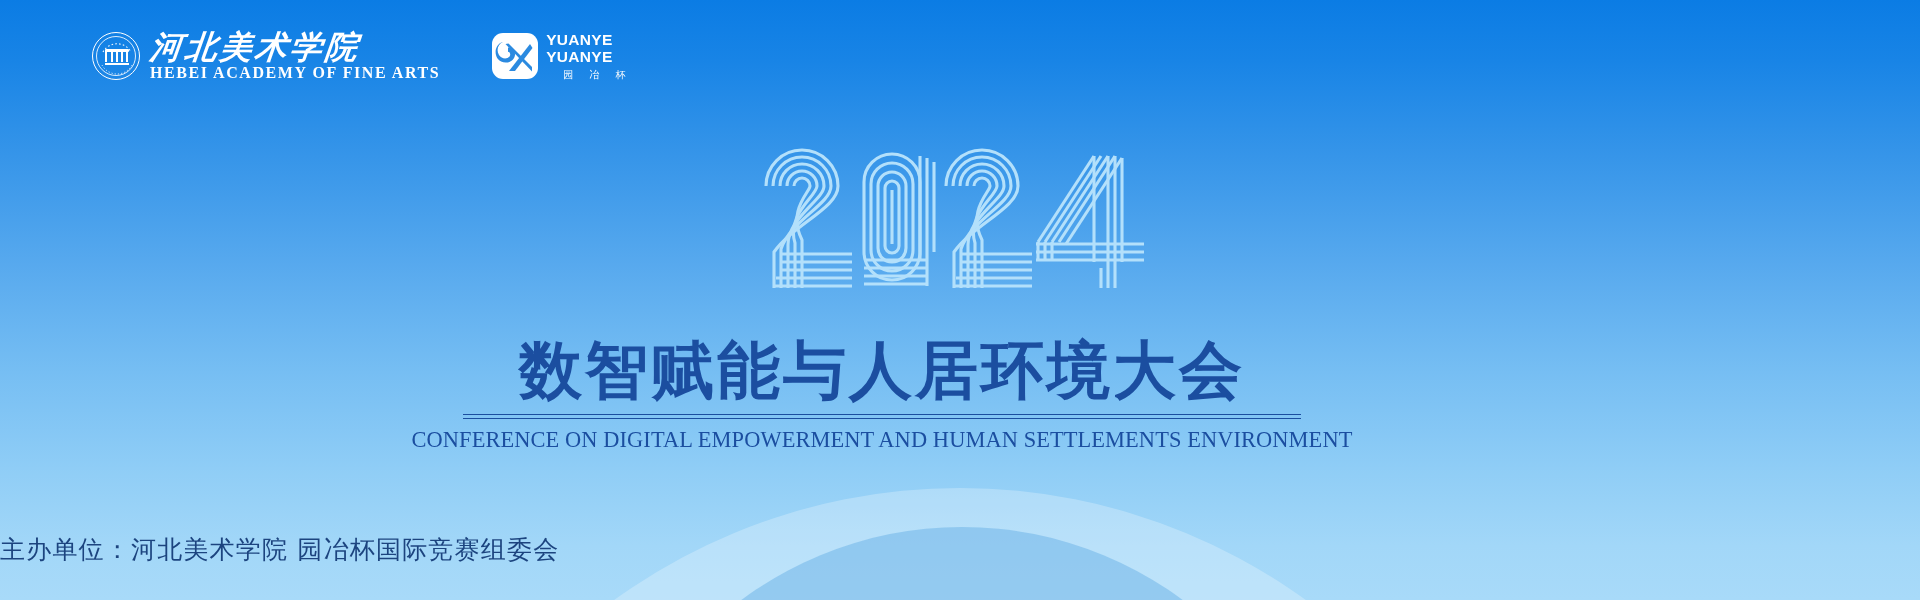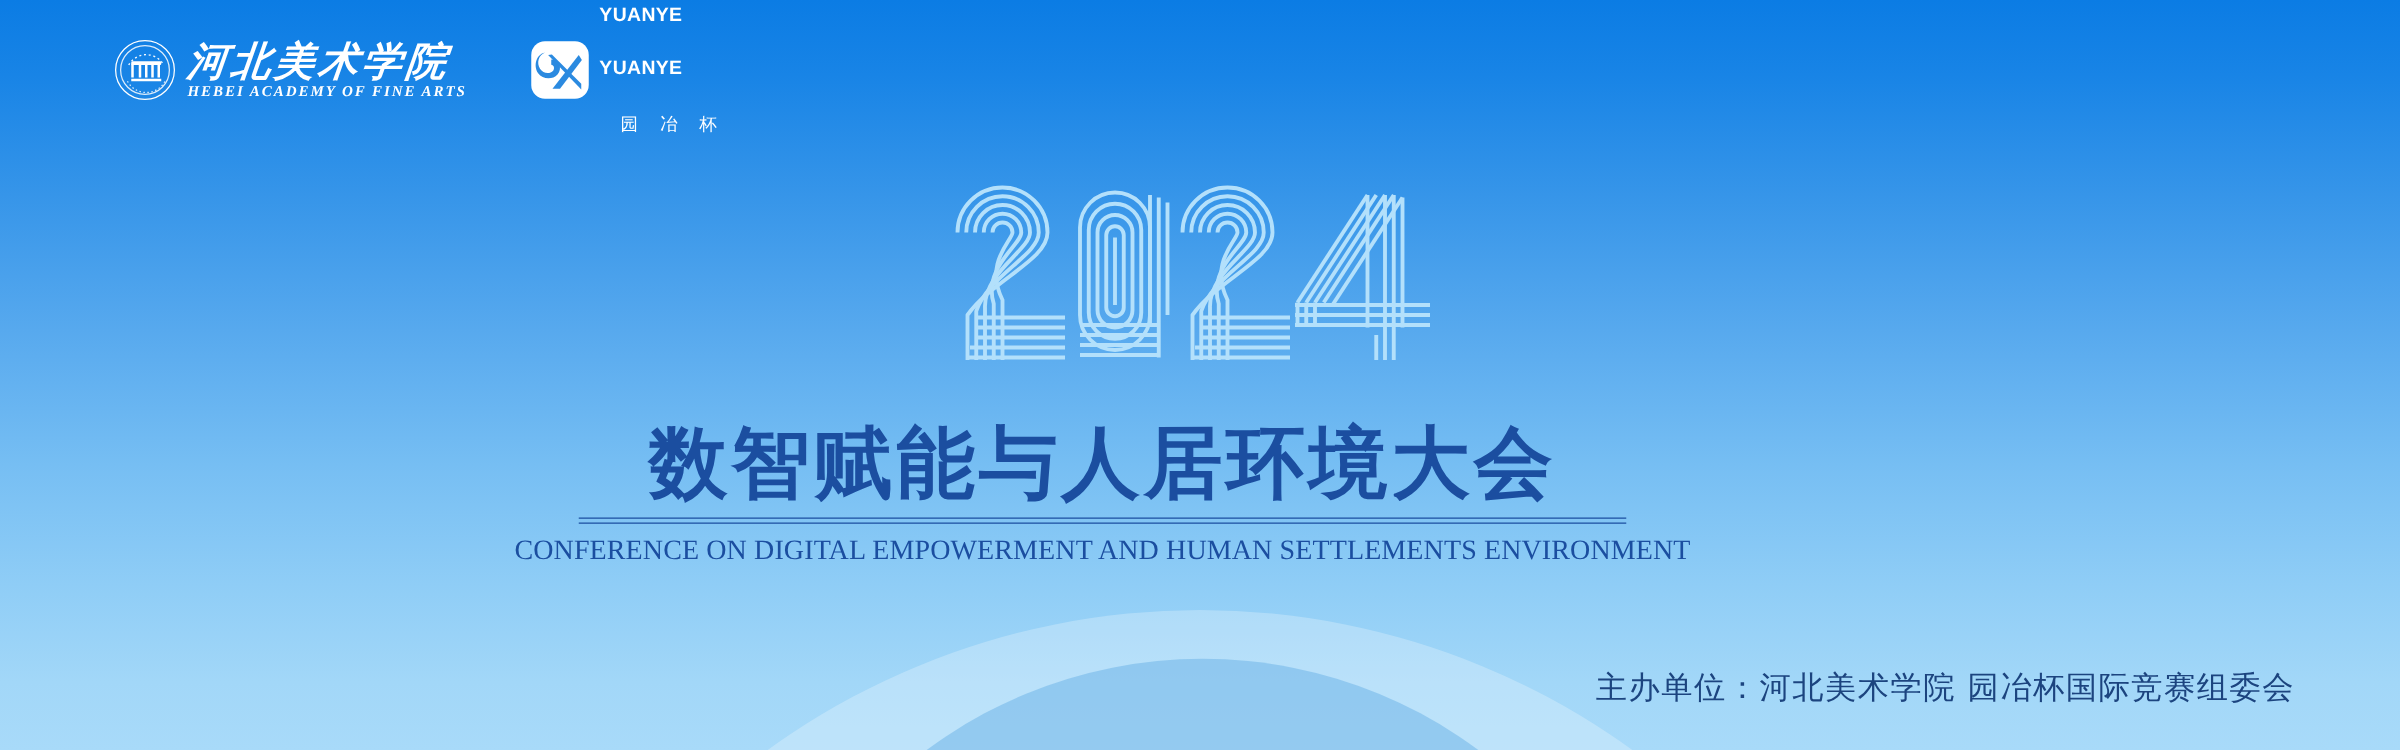--- a/index.html
+++ b/index.html
@@ -104,51 +104,50 @@
     font-weight:700;
     font-style:italic;
     color:#ffffff;
     letter-spacing:3px;
     line-height:1.02;
     white-space:nowrap;
     transform:skewX(-6deg);
   }
   .hebei-en {
     font-family:"Liberation Serif", serif;
-    font-size:12px;
+    font-size:16px;
     font-weight:700;
     color:#ffffff;
     letter-spacing:1.55px;
     white-space:nowrap;
     line-height:1;
-    font-style:italic;
   }
 
   .logo-yuanye { display:flex; align-items:center; gap:8px; }
   .yy-mark {
     position:relative;
     width:46px; height:46px;
     background:#ffffff;
     border-radius:11px;
     flex:0 0 auto;
     overflow:hidden;
   }
-  .yy-words { display:flex; flex-direction:column; line-height:1;gap:25px; }
+  .yy-words { display:flex; flex-direction:column; line-height:1; }
   .yy-l1, .yy-l2 {
     font-family:"Liberation Sans", sans-serif;
     font-weight:700;
     font-size:15.5px;
     color:#ffffff;
     letter-spacing:0.3px;
   }
   .yy-l2 { margin-top:1px; }
   .yy-l3 {
     margin-top:6px;
     font-family:"DejaVu Sans", sans-serif;
-    font-size:14px;
+    font-size:10px;
     color:#ffffff;
     letter-spacing:6.5px;
     white-space:nowrap;
     padding-left:17px;
   }
 
   
   #year {
     position:absolute;
     left:760px; top:142px;
@@ -186,21 +185,21 @@
     font-weight:400;
     color:#1b4ea0;
     letter-spacing:0.1px;
     white-space:nowrap;
   }
 
   #organizer {
     position:absolute;
     left:0; top:533px;
     width:1836px;
-    text-align:right;
+    text-align:left;
     font-family:"DejaVu Sans", sans-serif;
     font-size:25px;
     color:#1c447f;
     letter-spacing:1.2px;
     white-space:nowrap;
   }
 </style>
 </head>
 <body>
 

